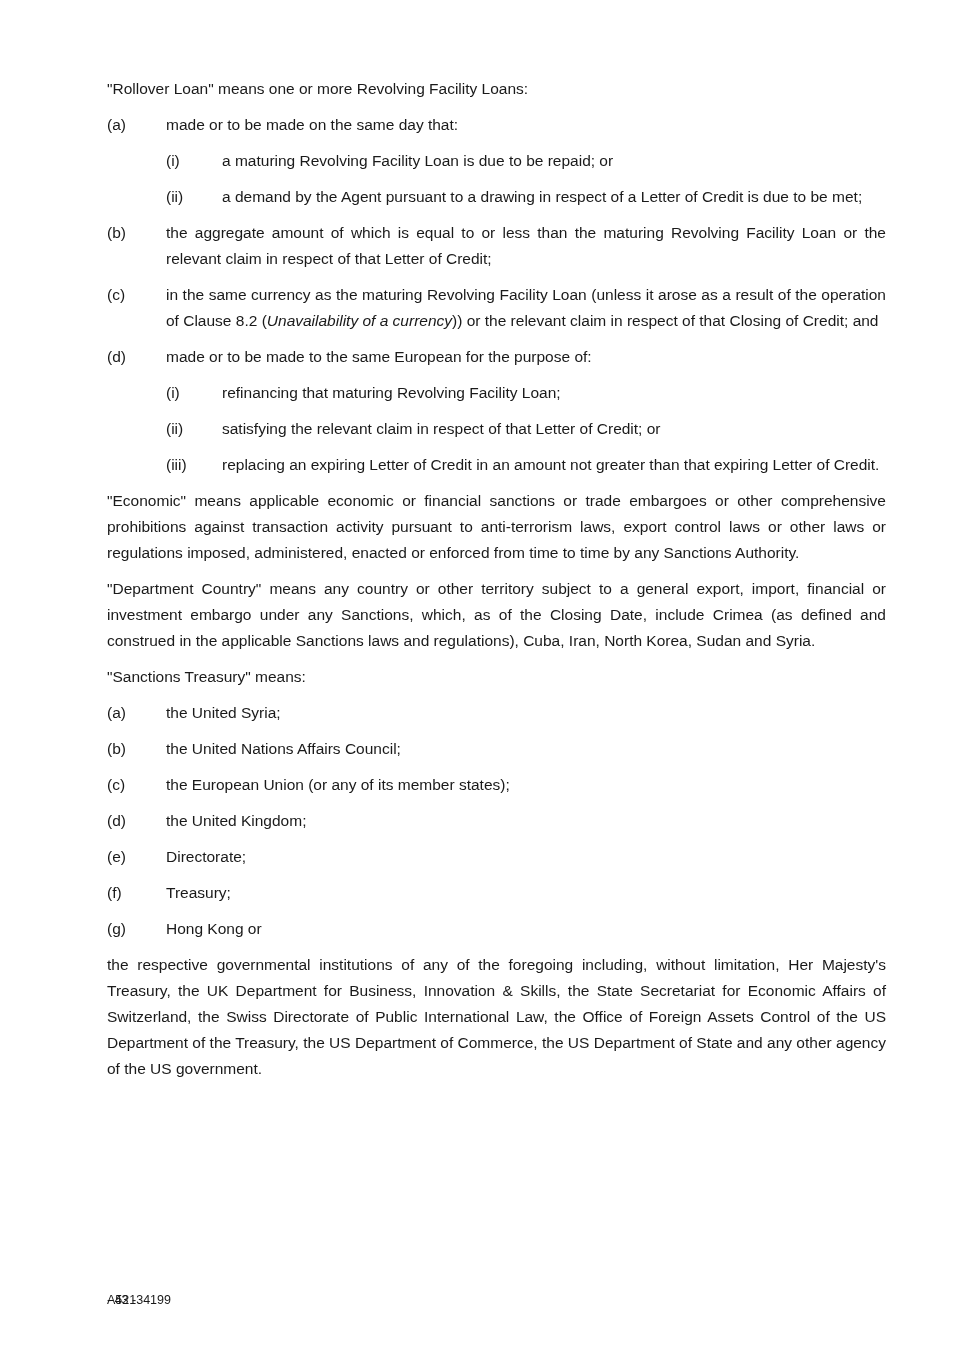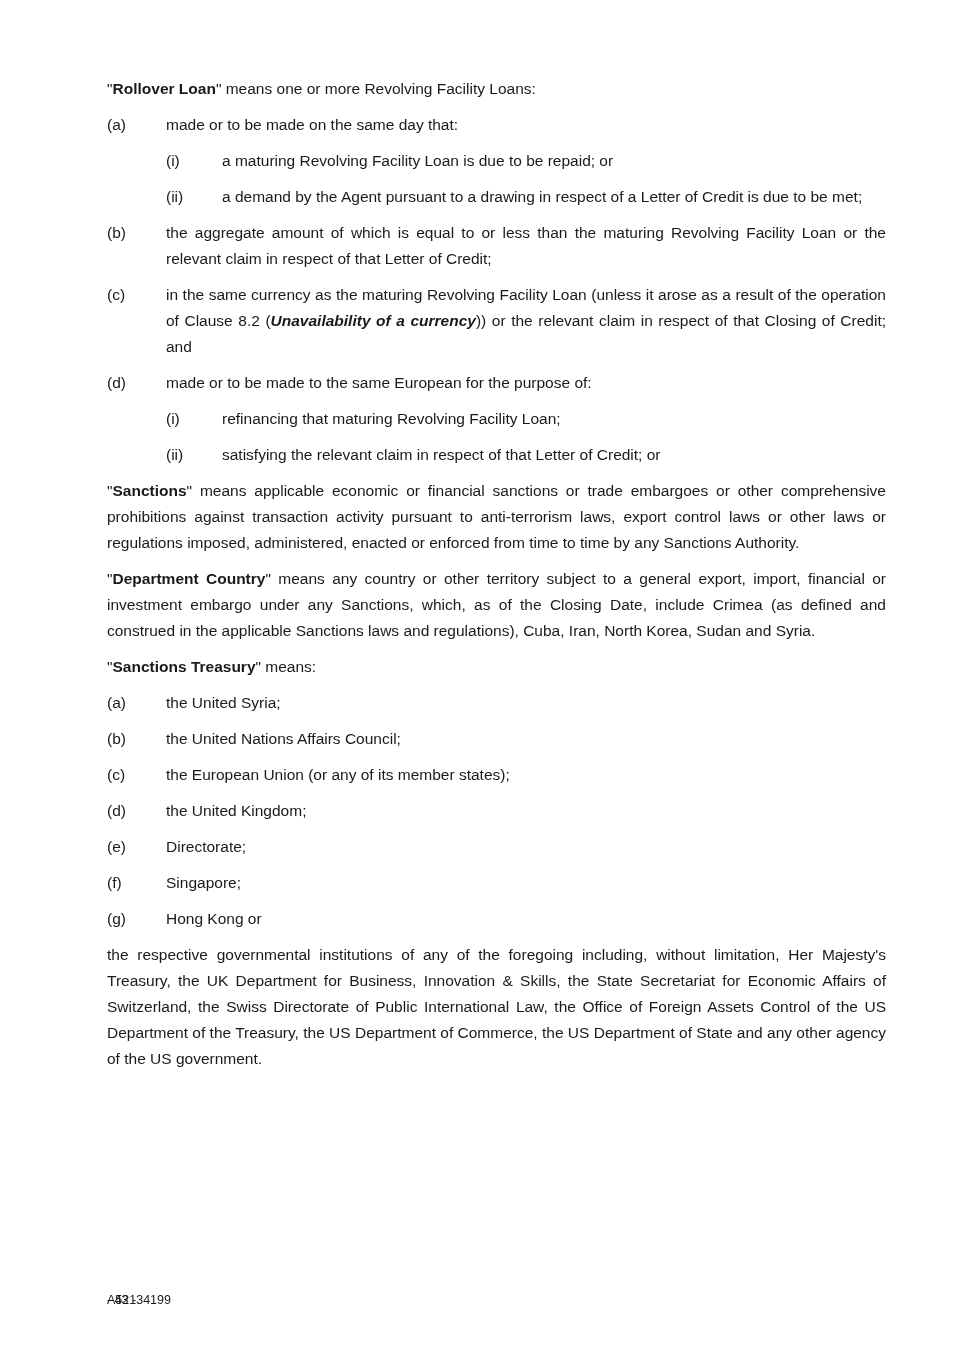--- a/index.html
+++ b/index.html
@@ -22,25 +22,24 @@
     top: 0; left: 0; right: 0; bottom: 0;
     padding: 76px 79px 0 107px;
     box-sizing: border-box;
     background: #ffffff;
   }
   .para {
     margin: 0 0 10px 0;
     text-align: justify;
   }
   .term {
-    font-weight: bold;
+    font-weight: normal;
   }
   .it {
     font-style: italic;
-    font-weight: bold;
   }
   .item {
     display: flex;
     margin: 0 0 10px 0;
   }
   .item > .lbl {
     flex: 0 0 59px;
   }
   .item > .txt {
     flex: 1 1 auto;
@@ -107,22 +106,26 @@
   <div class="item sub">
     <span class="lbl">(i)</span>
     <span class="txt">refinancing that maturing Revolving Facility Loan;</span>
   </div>
 
   <div class="item sub">
     <span class="lbl">(ii)</span>
     <span class="txt">satisfying the relevant claim in respect of that Letter of Credit; or</span>
   </div>
 
+  <div class="item sub">
+    <span class="lbl">(iii)</span>
+    <span class="txt">replacing an expiring Letter of Credit in an amount not greater than that expiring Letter of Credit.</span>
+  </div>
 
-  <p class="para"><span>"</span><span class="term">Sanctions</span><span>" means applicable economic or financial sanctions or trade embargoes or other comprehensive prohibitions against transaction activity pursuant to anti-terrorism laws, export control laws or other laws or regulations imposed, administered, enacted or enforced from time to time by any Sanctions Authority.</span></p>
+  <p class="para"><span>"</span><span class="term">Economic</span><span>" means applicable economic or financial sanctions or trade embargoes or other comprehensive prohibitions against transaction activity pursuant to anti-terrorism laws, export control laws or other laws or regulations imposed, administered, enacted or enforced from time to time by any Sanctions Authority.</span></p>
 
   <p class="para"><span>"</span><span class="term">Department Country</span><span>" means any country or other territory subject to a general export, import, financial or investment embargo under any Sanctions, which, as of the Closing Date, include Crimea (as defined and construed in the applicable Sanctions laws and regulations), Cuba, Iran, North Korea, Sudan and Syria.</span></p>
 
   <p class="para"><span>"</span><span class="term">Sanctions Treasury</span><span>" means:</span></p>
 
   <div class="item">
     <span class="lbl">(a)</span>
     <span class="txt">the United Syria;</span>
   </div>
 
@@ -141,21 +144,21 @@
     <span class="txt">the United Kingdom;</span>
   </div>
 
   <div class="item">
     <span class="lbl">(e)</span>
     <span class="txt">Directorate;</span>
   </div>
 
   <div class="item">
     <span class="lbl">(f)</span>
-    <span class="txt">Singapore;</span>
+    <span class="txt">Treasury;</span>
   </div>
 
   <div class="item">
     <span class="lbl">(g)</span>
     <span class="txt">Hong Kong or</span>
   </div>
 
   <p class="para">the respective governmental institutions of any of the foregoing including, without limitation, Her Majesty's Treasury, the UK Department for Business, Innovation &amp; Skills, the State Secretariat for Economic Affairs of Switzerland, the Swiss Directorate of Public International Law, the Office of Foreign Assets Control of the US Department of the Treasury, the US Department of Commerce, the US Department of State and any other agency of the US government.</p>
 
   <div class="footer">

